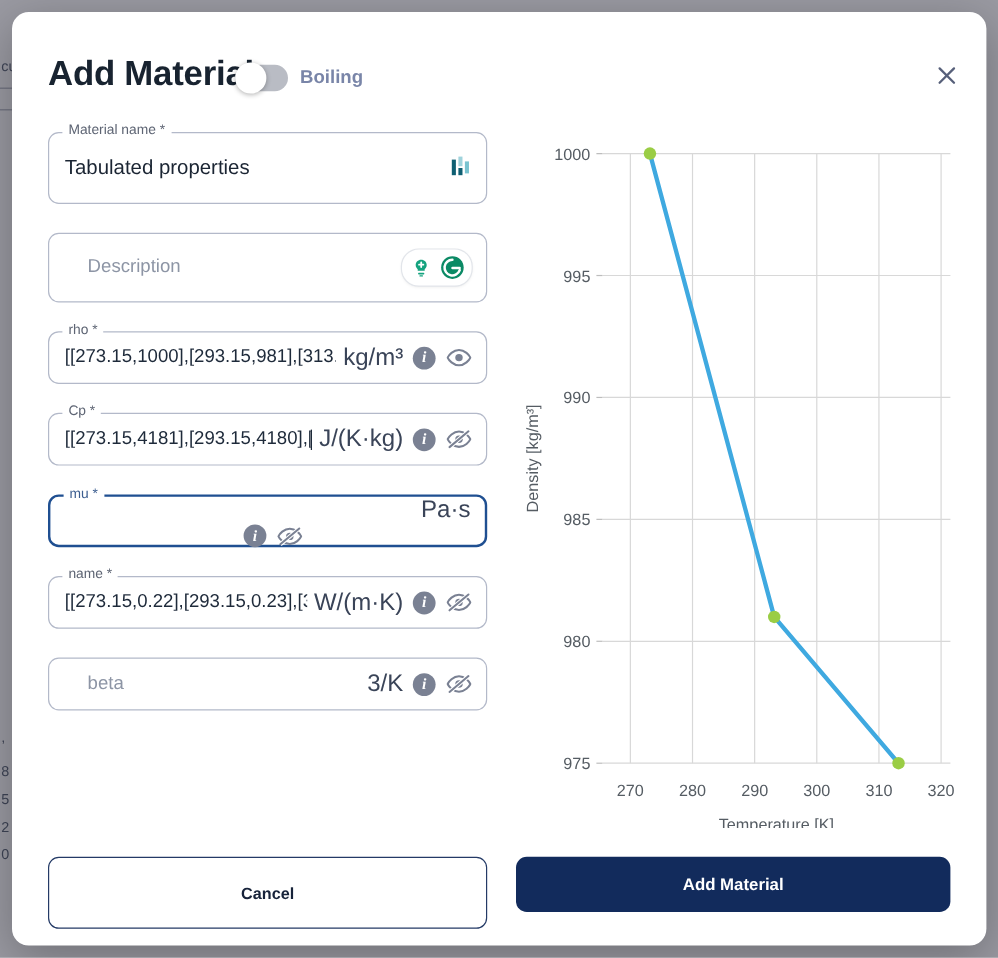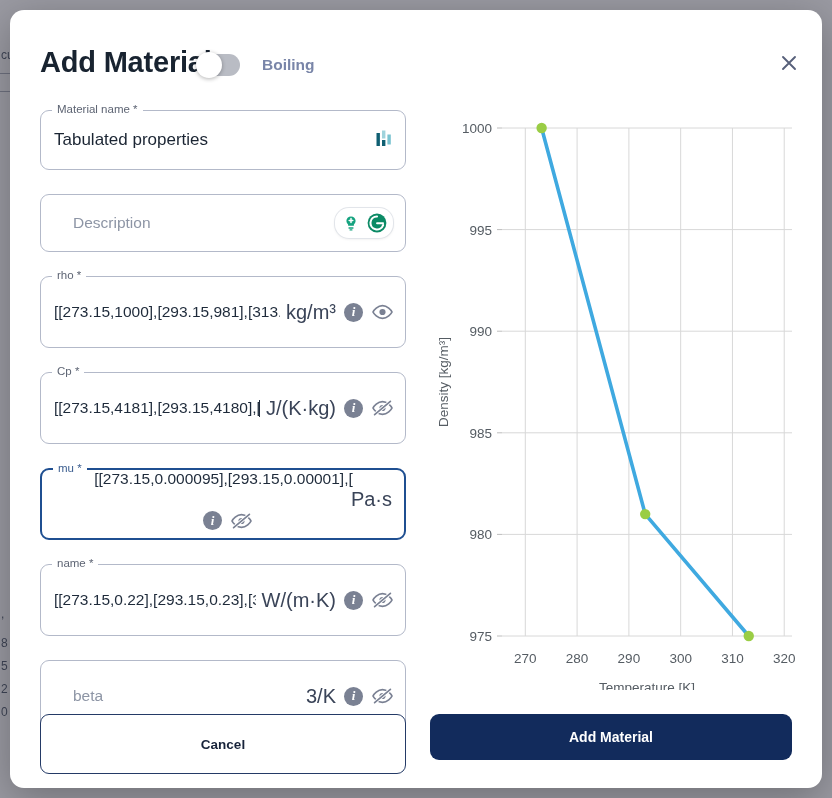--- a/index.html
+++ b/index.html
@@ -49,21 +49,21 @@
   #modal-header {
     position: absolute; left: 0; top: 0; width: 812px; height: 96px;
   }
   #dialog-title {
     position: absolute; left: 30px; top: 36px;
     font-size: 29px; font-weight: 700; color: #182330;
     letter-spacing: -.2px;
   }
   #boiling-group {
     position: absolute; left: 186px; top: 44px;
-    display: flex; align-items: center; gap: 22px; justify-content: flex-end;
+    display: flex; align-items: center; gap: 10px; justify-content: flex-end;
   }
   #boiling-toggle {
     width: 44px; height: 22px; border-radius: 11px;
     background: #b9bcc4; position: relative;
     cursor: pointer;
   }
   #boiling-toggle .knob {
     position: absolute; left: 0px; top: -2px;
     width: 26px; height: 26px; border-radius: 50%;
     background: #ffffff;
@@ -78,21 +78,21 @@
     display: flex; align-items: center; justify-content: center;
   }
 
   
   #form-column {
     position: absolute; left: 30px; top: 100px;
     width: 366px;
   }
   .field {
     position: relative;
-    height: 72px;
+    height: 44px;
     margin-bottom: 24px;
     border: 1px solid #b3b9c9;
     border-radius: 9px;
     background: #fff;
     display: flex;
     align-items: center;
     padding: 0 12px 0 13px;
   }
   .field.focused { border: 2px solid #1f4f91; flex-direction: column; }
   .field .legend {

